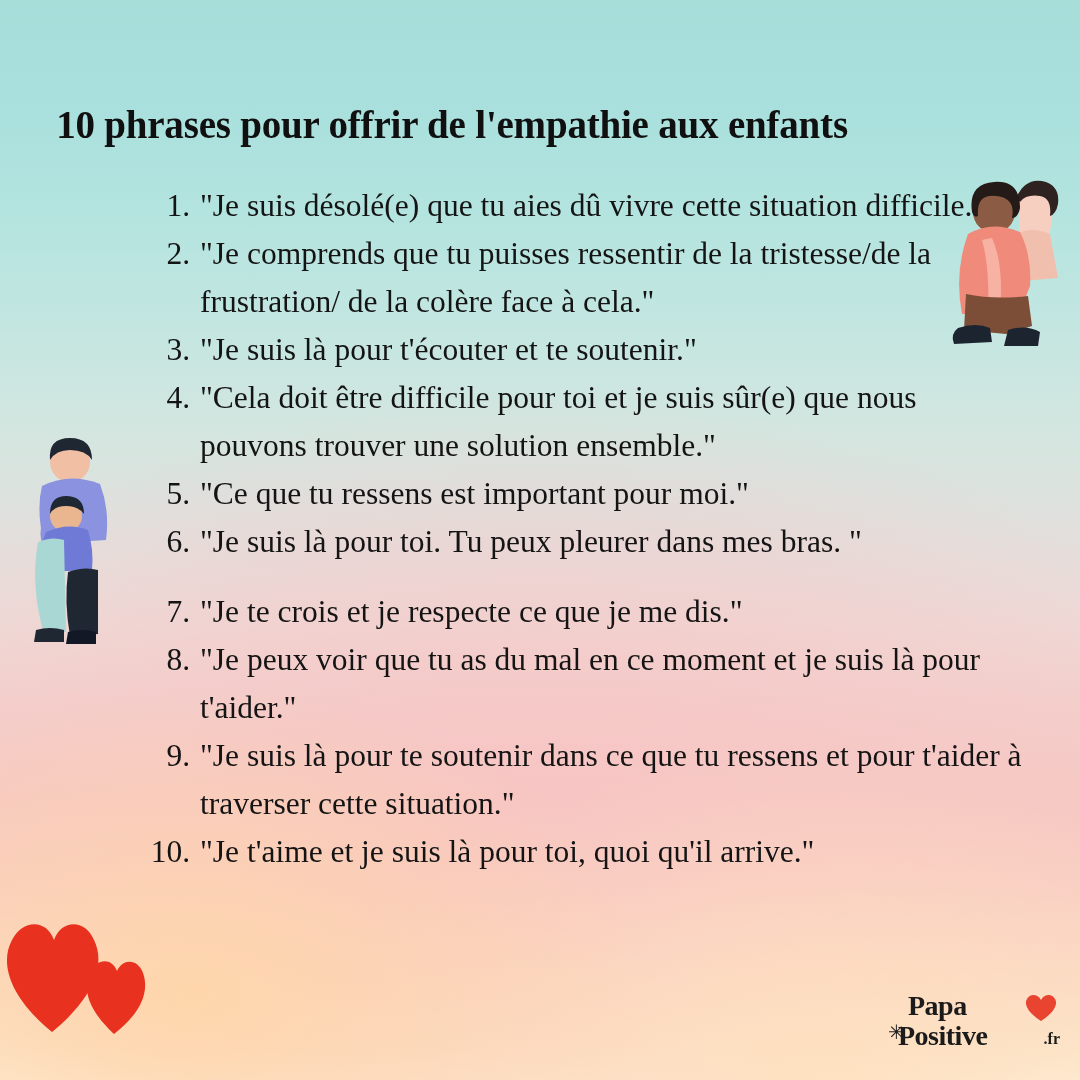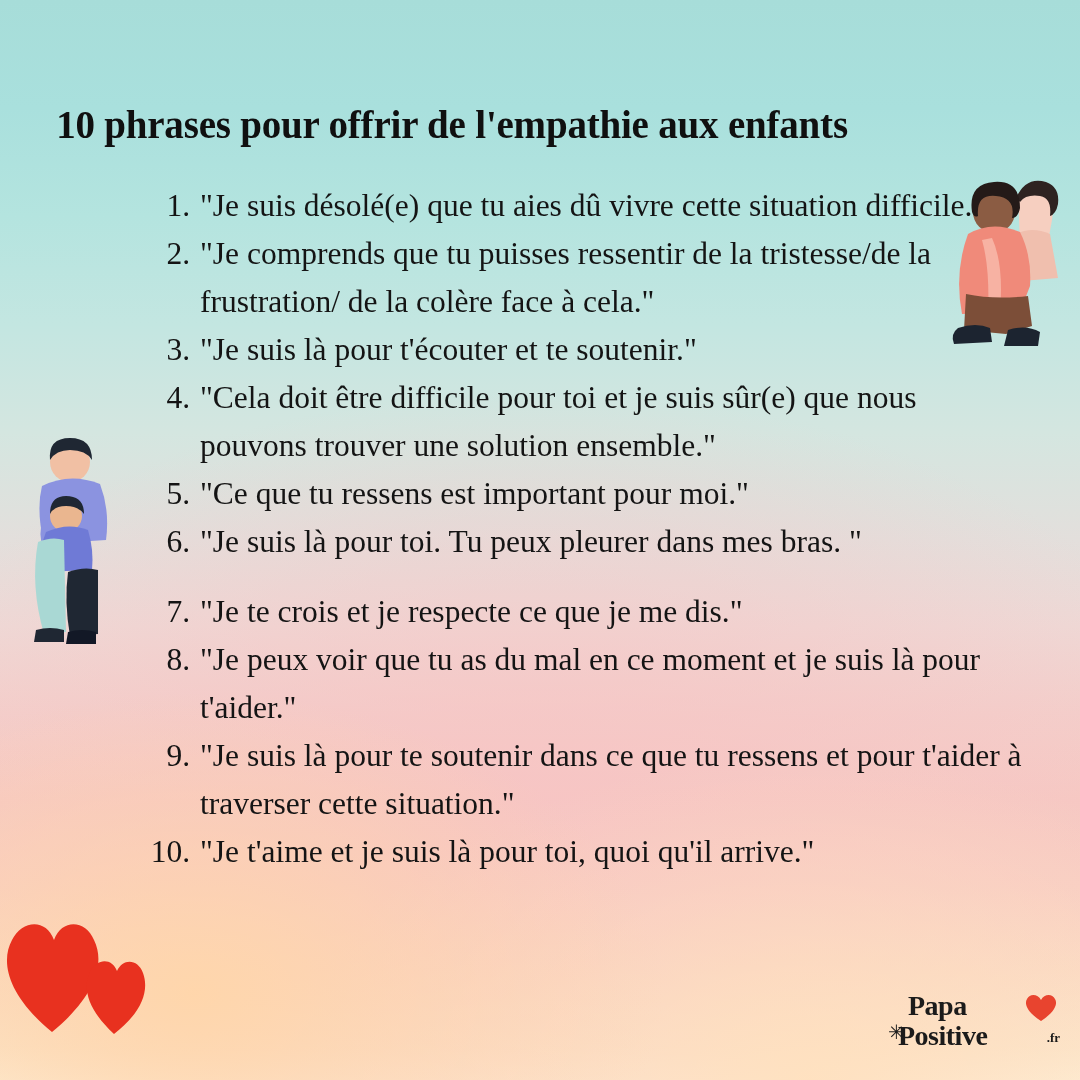--- a/index.html
+++ b/index.html
@@ -130,21 +130,21 @@
     font-family: "Liberation Serif", serif;
     font-size: 28px;
     font-weight: bold;
     letter-spacing: -0.5px;
   }
   .logo .logo-tld {
     position: absolute;
     right: 2px;
     top: 42px;
     font-family: "Liberation Serif", serif;
-    font-size: 13px;
+    font-size: 16px;
     font-weight: bold;
   }
   .logo .logo-heart {
     position: absolute;
     right: 4px;
     top: 4px;
     width: 34px;
     height: 30px;
   }
   .logo .logo-star {

